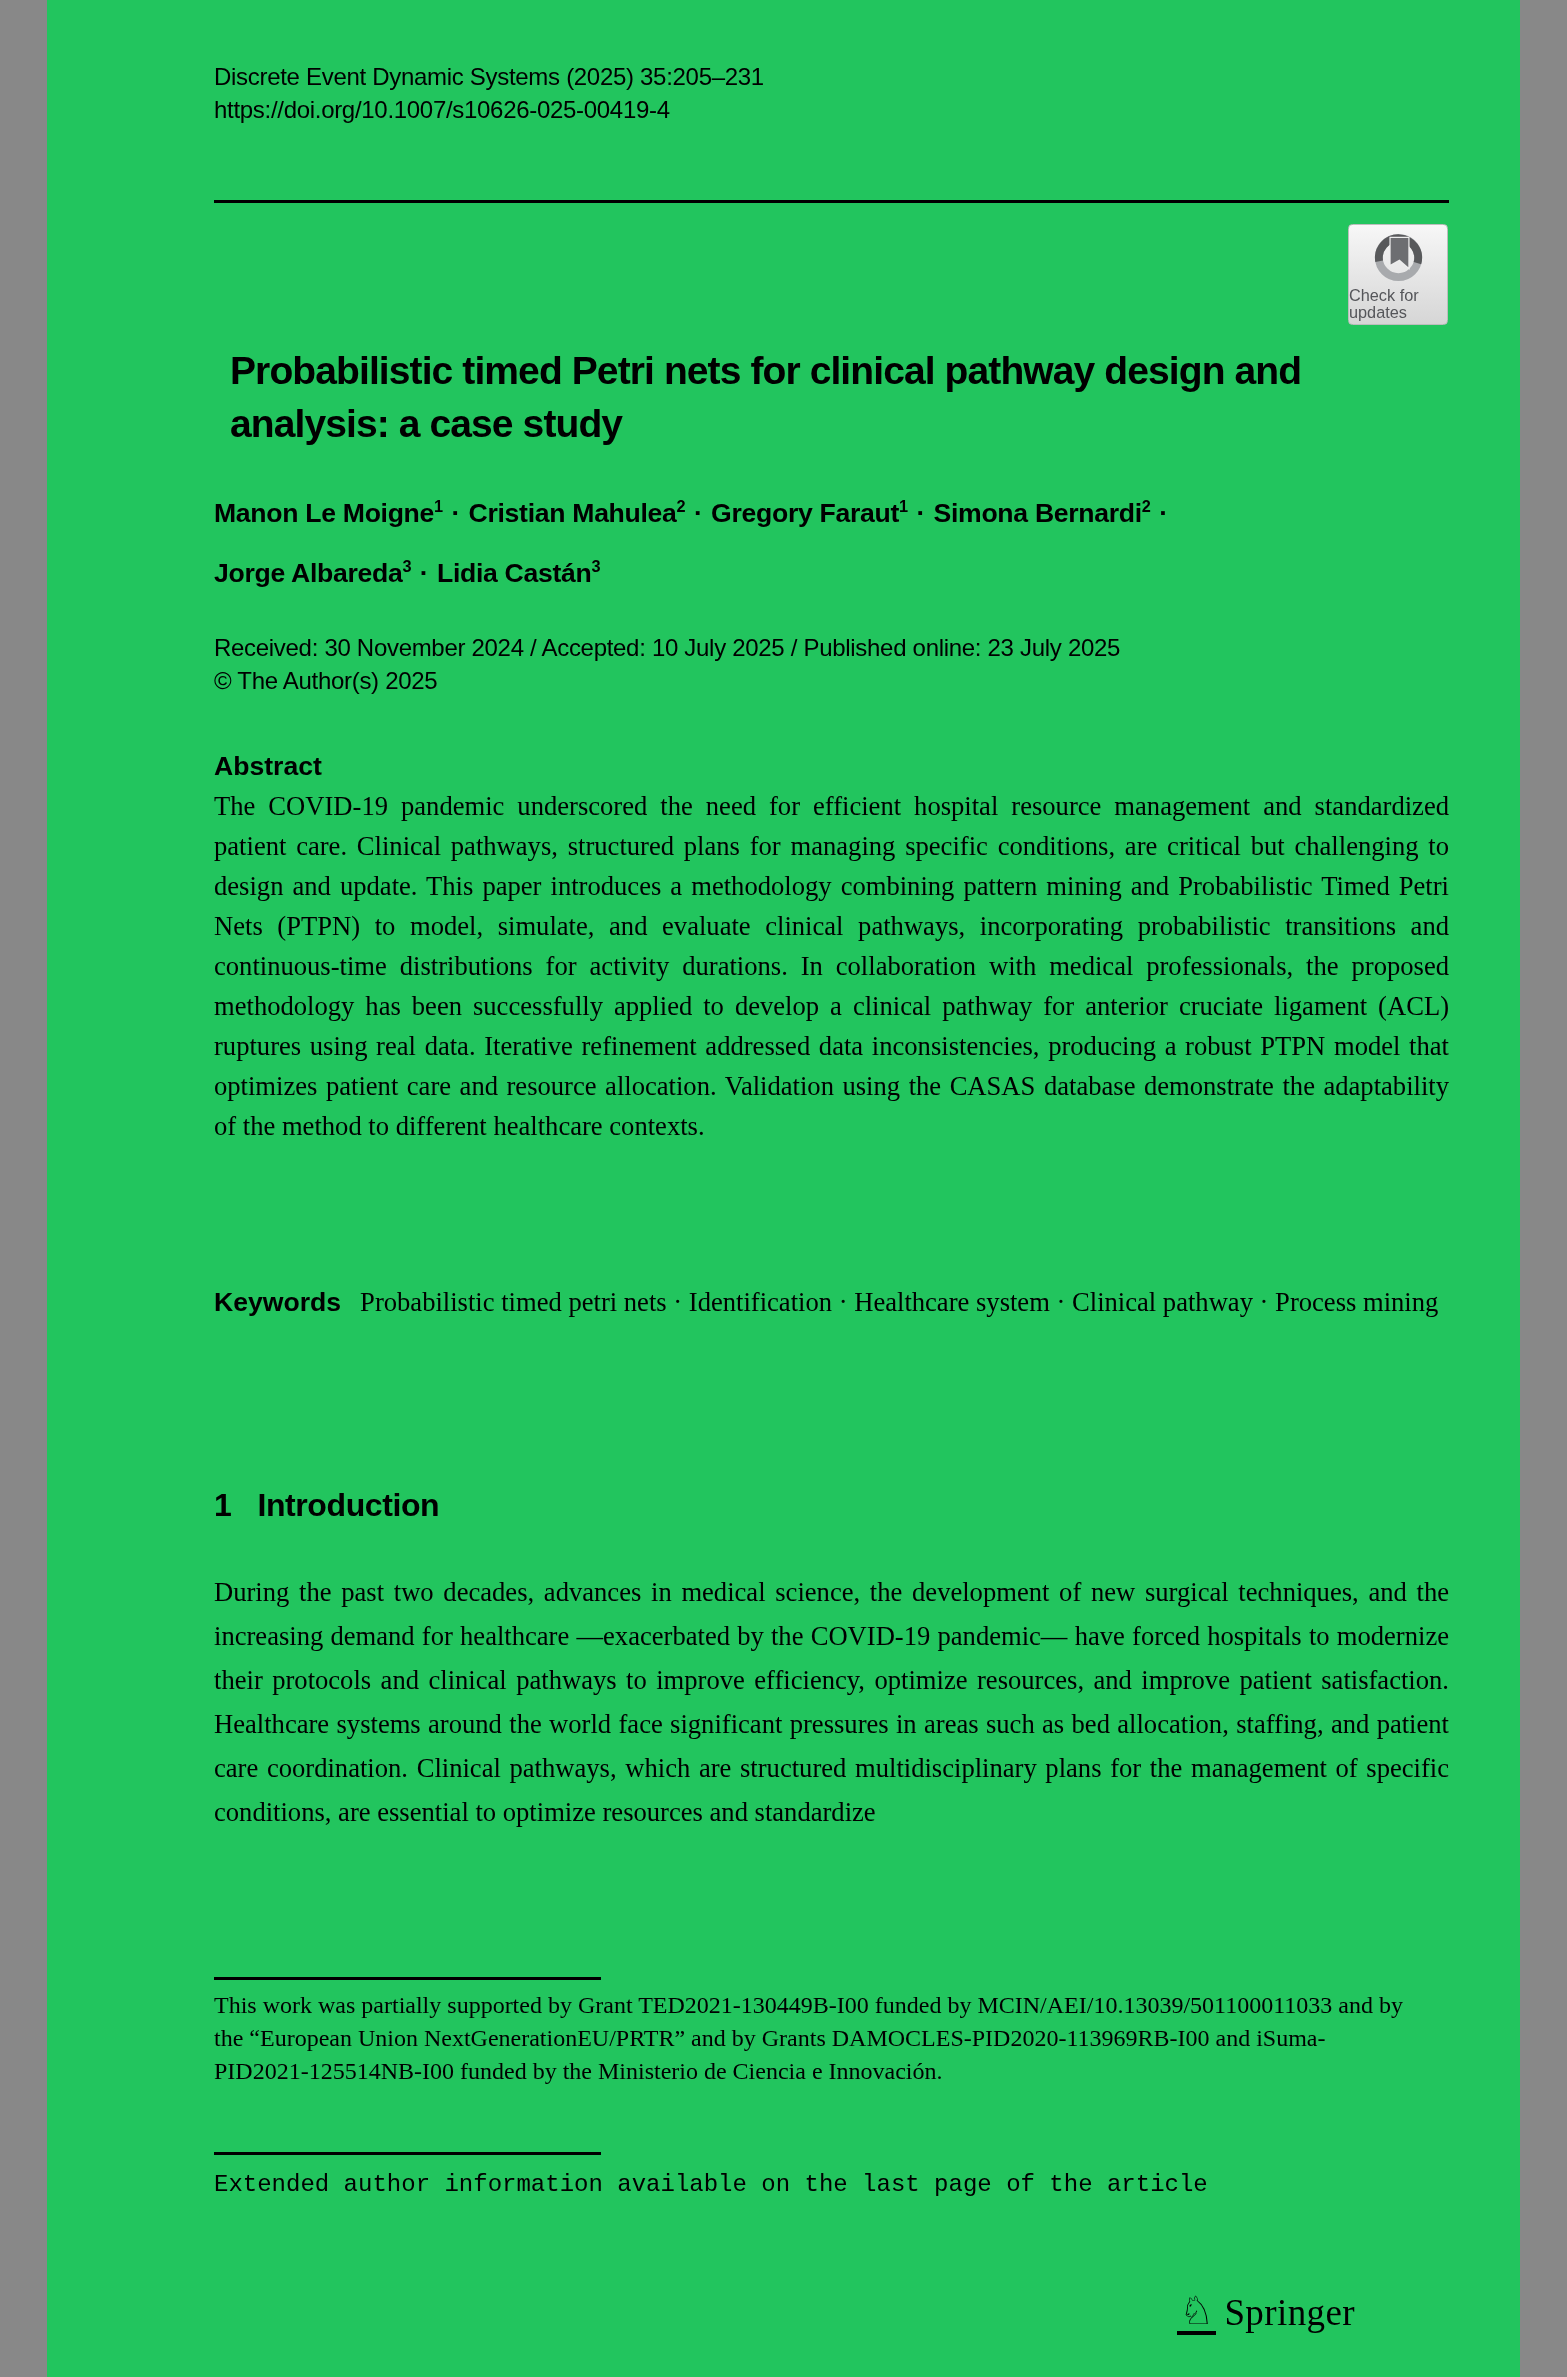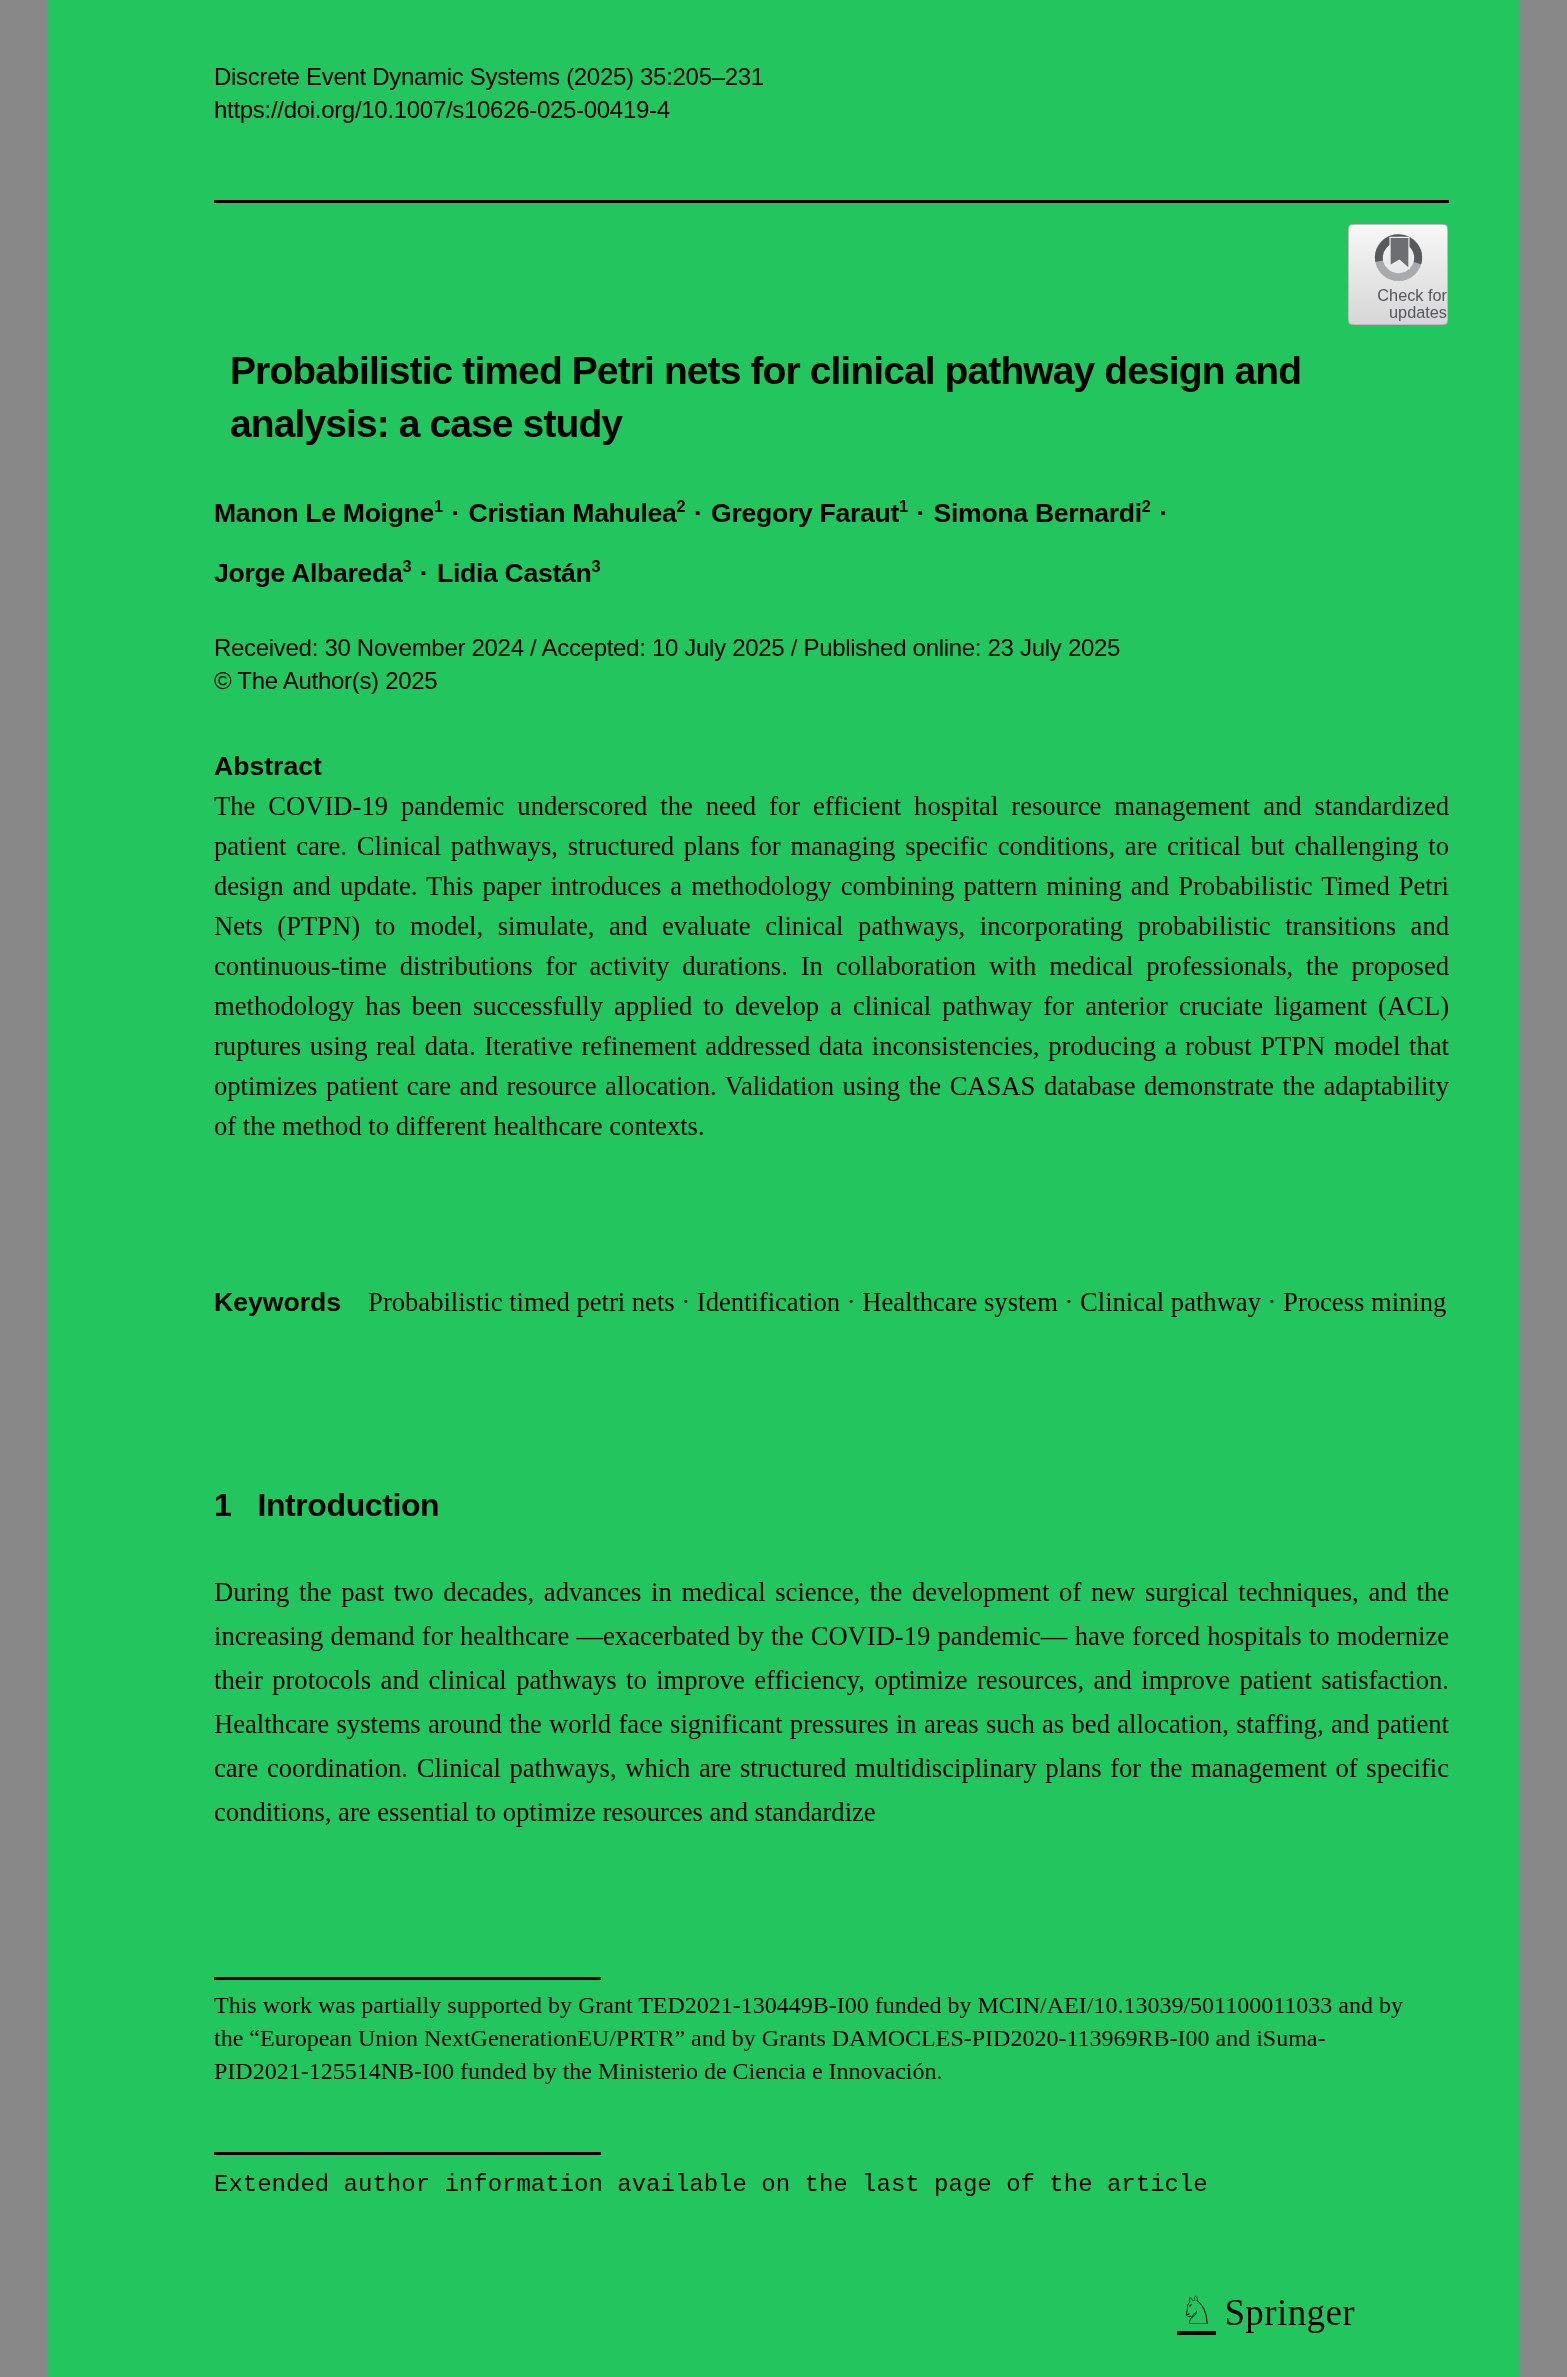--- a/index.html
+++ b/index.html
@@ -13,21 +13,21 @@
     margin:0 auto;
   }
   
   .header{position:absolute;left:167px;top:60px;font-size:24px;line-height:33px;letter-spacing:-0.3px;}
   .top-rule{position:absolute;left:167px;top:200px;width:1235px;height:3.4px;background:#000;}
   
   .badge{
     position:absolute;left:1301px;top:224px;width:100px;height:101px;
     background:linear-gradient(#f7f7f7,#d6d6d6);
     border:0.9px solid #bdbdbd;border-radius:4.3px;
-    box-sizing:border-box;text-align:right;cursor:pointer;
+    box-sizing:border-box;text-align:left;cursor:pointer;
   }
   .badge svg{display:block;margin:6.9px auto 1.7px auto;}
   .badge .badge-text{font-size:16.3px;line-height:17px;color:#55565a;}
   
   .title{
     position:absolute;left:167px;top:328px;width:1217px;
     font-size:39px;line-height:53px;font-weight:bold;letter-spacing:-0.9px;
   }
   .authors{
     position:absolute;left:167px;top:480px;width:1235px;
@@ -40,21 +40,21 @@
   .abstract-heading{position:absolute;left:167px;top:751px;font-size:26.6px;font-weight:bold;}
   .serif{font-family:"Liberation Serif",serif;}
   .abstract-body{
     position:absolute;left:167px;top:786px;width:1235px;
     font-size:26.6px;line-height:40px;text-align:justify;
   }
   .keywords{
     position:absolute;left:167px;top:1282px;width:1235px;
     font-size:26.6px;line-height:40px;
   }
-  .keywords .kw-label{font-family:"Liberation Sans",sans-serif;font-weight:bold;margin-right:27px;}
+  .keywords .kw-label{font-family:"Liberation Sans",sans-serif;font-weight:bold;margin-right:19px;}
   
   .section-heading{position:absolute;left:167px;top:1487px;font-size:32px;font-weight:bold;letter-spacing:-0.4px;}
   .section-heading .num{margin-right:26px;}
   .intro-body{
     position:absolute;left:167px;top:1570px;width:1235px;
     font-size:26.6px;line-height:44px;text-align:justify;
   }
   
   .fn-rule{position:absolute;left:167px;width:387px;height:2.6px;background:#000;}
   .fn-rule.r1{top:1977px;}

